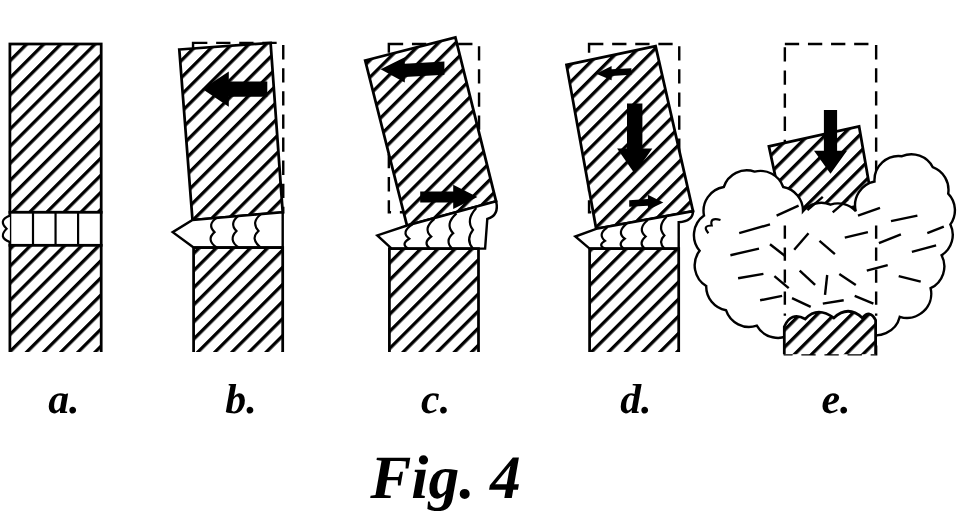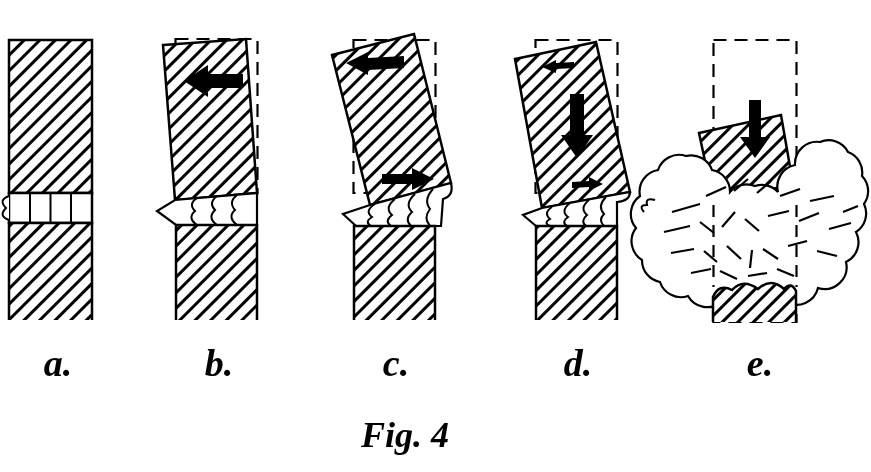--- a/index.html
+++ b/index.html
@@ -22,21 +22,21 @@
     line-height:44px;
     white-space:nowrap;
   }
   .fig-caption{
     position:absolute;
     top:410px;
     left:405px;
     transform:translateX(-50%);
     font-style:italic;
     font-weight:bold;
-    font-size:36px;
+    font-size:56px;
     color:#000;
     line-height:50px;
     white-space:nowrap;
   }
 </style>
 </head>
 <body>
 
 <div class="fig-wrap">
 

